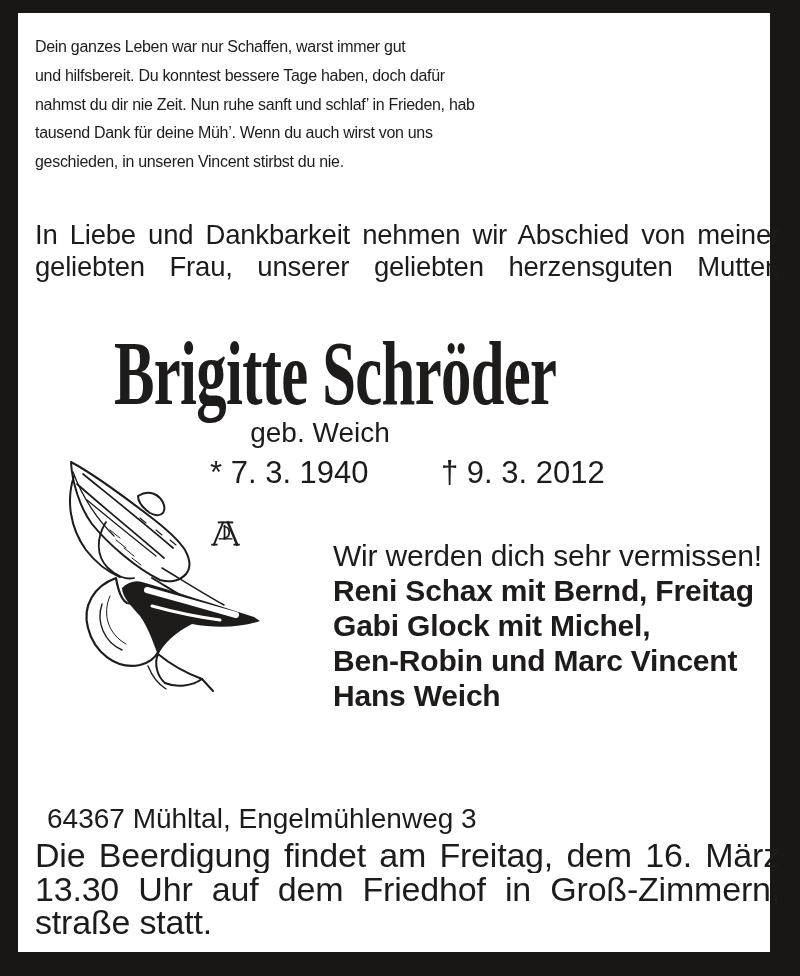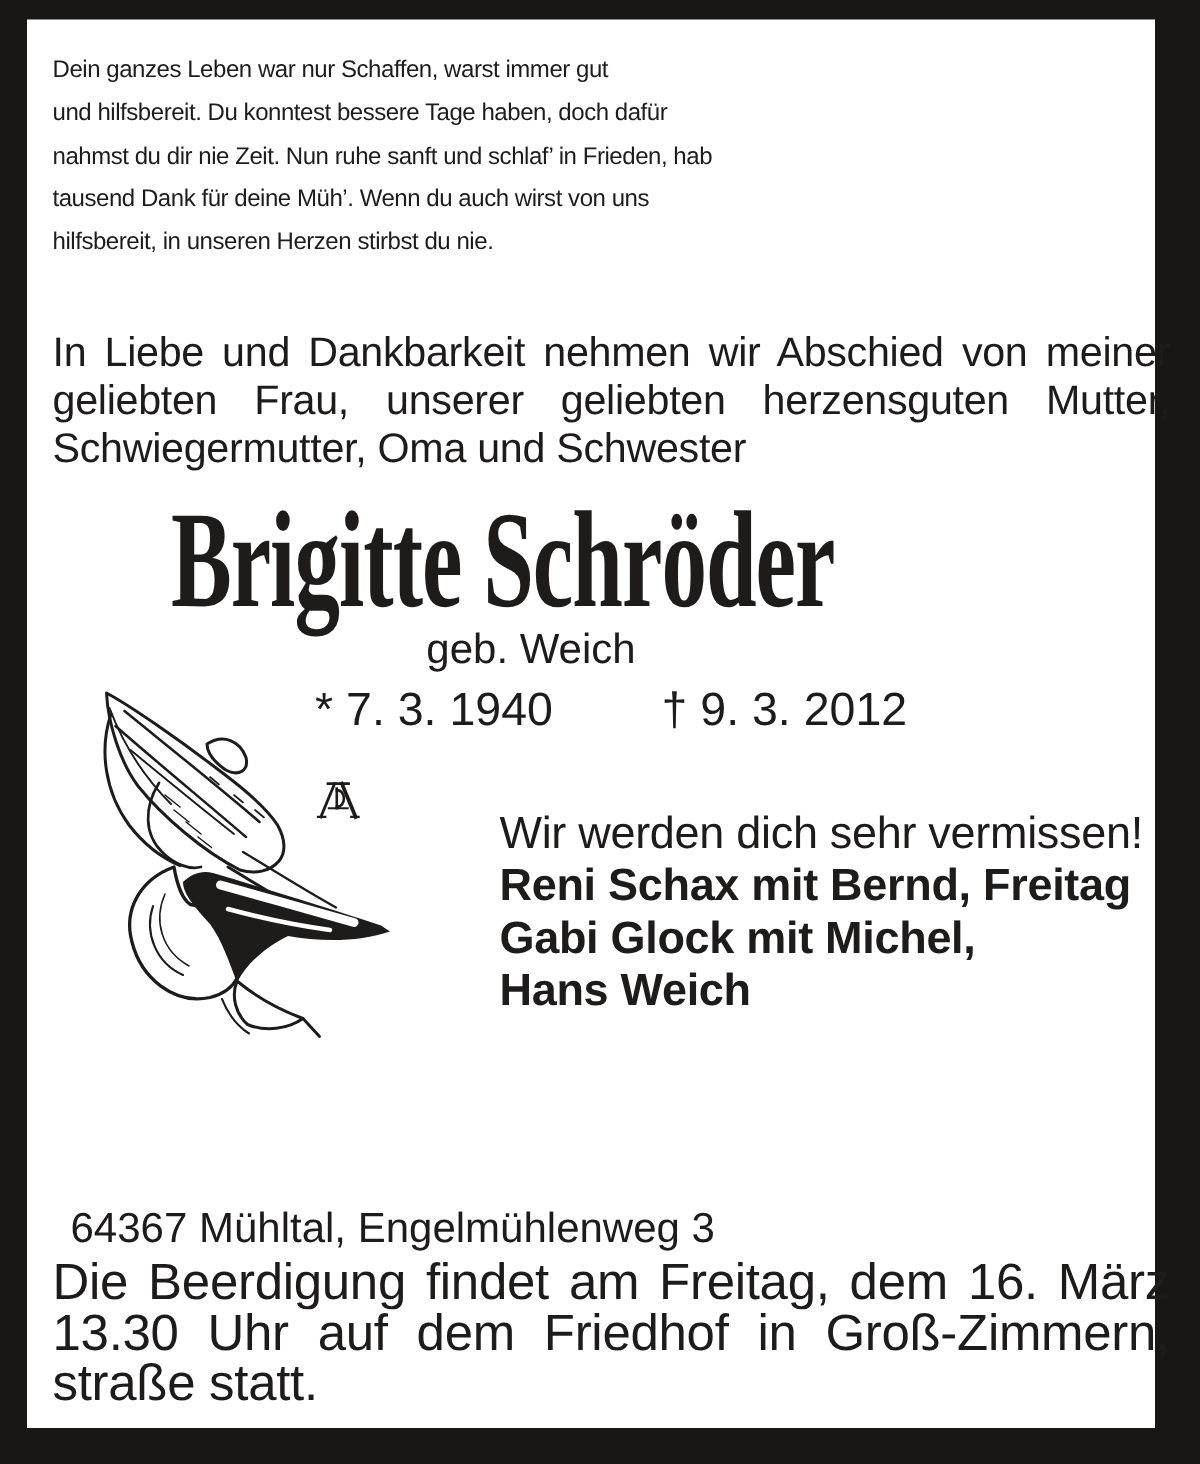--- a/index.html
+++ b/index.html
@@ -28,21 +28,21 @@
   .verse{left:35px;top:33px;width:748px;font-size:16px;line-height:28.8px;letter-spacing:-0.3px;}
   
   .farewell{left:35px;top:219px;width:745px;font-size:27.5px;line-height:32px;letter-spacing:-0.2px;}
   .farewell .just{height:32px;}
   
   .name{left:0;top:327px;width:800px;text-align:left;
         font-family:"Liberation Serif",serif;font-weight:bold;
         font-size:92px;line-height:92px;}
   .name .squeeze{display:inline-block;transform:scaleX(0.66);transform-origin:50% 50%;letter-spacing:-1px;}
   
-  .maiden{left:0;top:416px;width:640px;text-align:center;font-size:28px;line-height:34px;padding-left:34px;}
+  .maiden{left:0;top:416px;width:640px;text-align:center;font-size:28px;line-height:34px;}
   
   .birth{left:210px;top:455px;font-size:31px;line-height:36px;text-align:right;}
   .death{left:441px;top:455px;font-size:31px;line-height:36px;}
   
   .mourners{left:333px;top:538px;font-size:30px;line-height:35px;letter-spacing:-0.2px;}
   .mourners .bold{font-weight:700;}
   
   .address{left:35px;top:803px;font-size:28px;line-height:32px;margin-left:12px;}
   .funeral{left:35px;top:839px;width:745px;font-size:34px;line-height:33.5px;letter-spacing:-0.2px;}
   .funeral .just{height:33.5px;}
@@ -55,27 +55,26 @@
 <body>
 
 <div class="page">
   <div class="sheet"></div>
 
   <div class="abs verse">
     <span class="ln">Dein ganzes Leben war nur Schaffen, warst immer gut</span>
     <span class="ln">und hilfsbereit. Du konntest bessere Tage haben, doch dafür</span>
     <span class="ln">nahmst du dir nie Zeit. Nun ruhe sanft und schlaf’ in Frieden, hab</span>
     <span class="ln">tausend Dank für deine Müh’. Wenn du auch wirst von uns</span>
-    <span class="ln">hilfsbereit, in unseren Herzen stirbst du nie.</span>
+    <span class="ln">geschieden, in unseren Vincent stirbst du nie.</span>
   </div>
 
   <div class="abs farewell">
     <span class="ln just">In Liebe und Dankbarkeit nehmen wir Abschied von meiner</span>
     <span class="ln just">geliebten Frau, unserer geliebten herzensguten Mutter,</span>
-    <span class="ln">Schwiegermutter, Oma und Schwester</span>
   </div>
 
   <div class="abs name">
     <span class="squeeze">Brigitte Schröder</span>
   </div>
   <div class="abs maiden">geb. Weich</div>
 
   <div class="abs birth">* 7. 3. 1940</div>
   <div class="abs death">† 9. 3. 2012</div>
 
@@ -129,20 +128,21 @@
         <path d="M14,7.5 C20.5,7.5 20.5,19 14,19" stroke-width="1.8"></path>
         <path d="M1,26 H6 M24,26 H29" stroke-width="1.6"></path>
       </g>
     </svg>
   </div>
 
   <div class="abs mourners">
     <span class="ln">Wir werden dich sehr vermissen!</span>
     <span class="ln bold">Reni Schax mit Bernd, Freitag</span>
     <span class="ln bold">Gabi Glock mit Michel,</span>
+    <span class="ln bold">Ben-Robin und Marc Vincent</span>
     <span class="ln bold">Hans Weich</span>
   </div>
 
   <div class="abs address">64367 Mühltal, Engelmühlenweg 3</div>
 
   <div class="abs funeral">
     <span class="ln just">Die Beerdigung findet am Freitag, dem 16. März 2012, um</span>
     <span class="ln just">13.30 Uhr auf dem Friedhof in Groß-Zimmern, Friedhof-</span>
     <span class="ln">straße statt.</span>
   </div>

